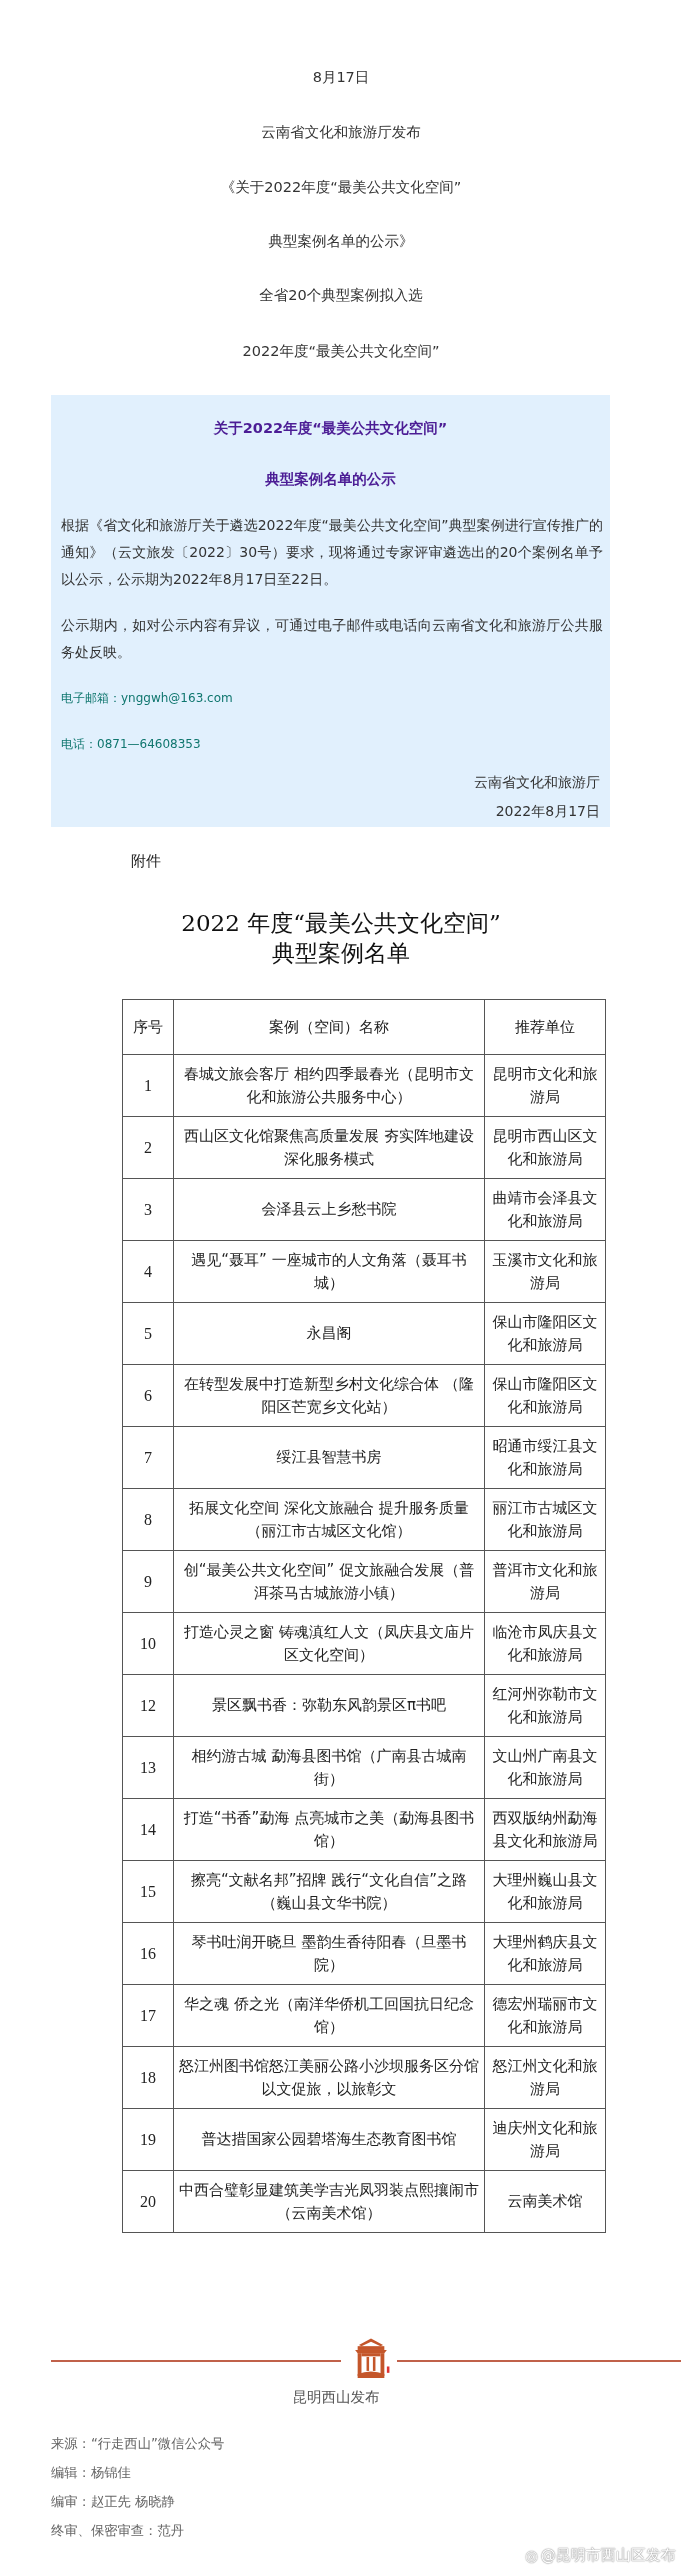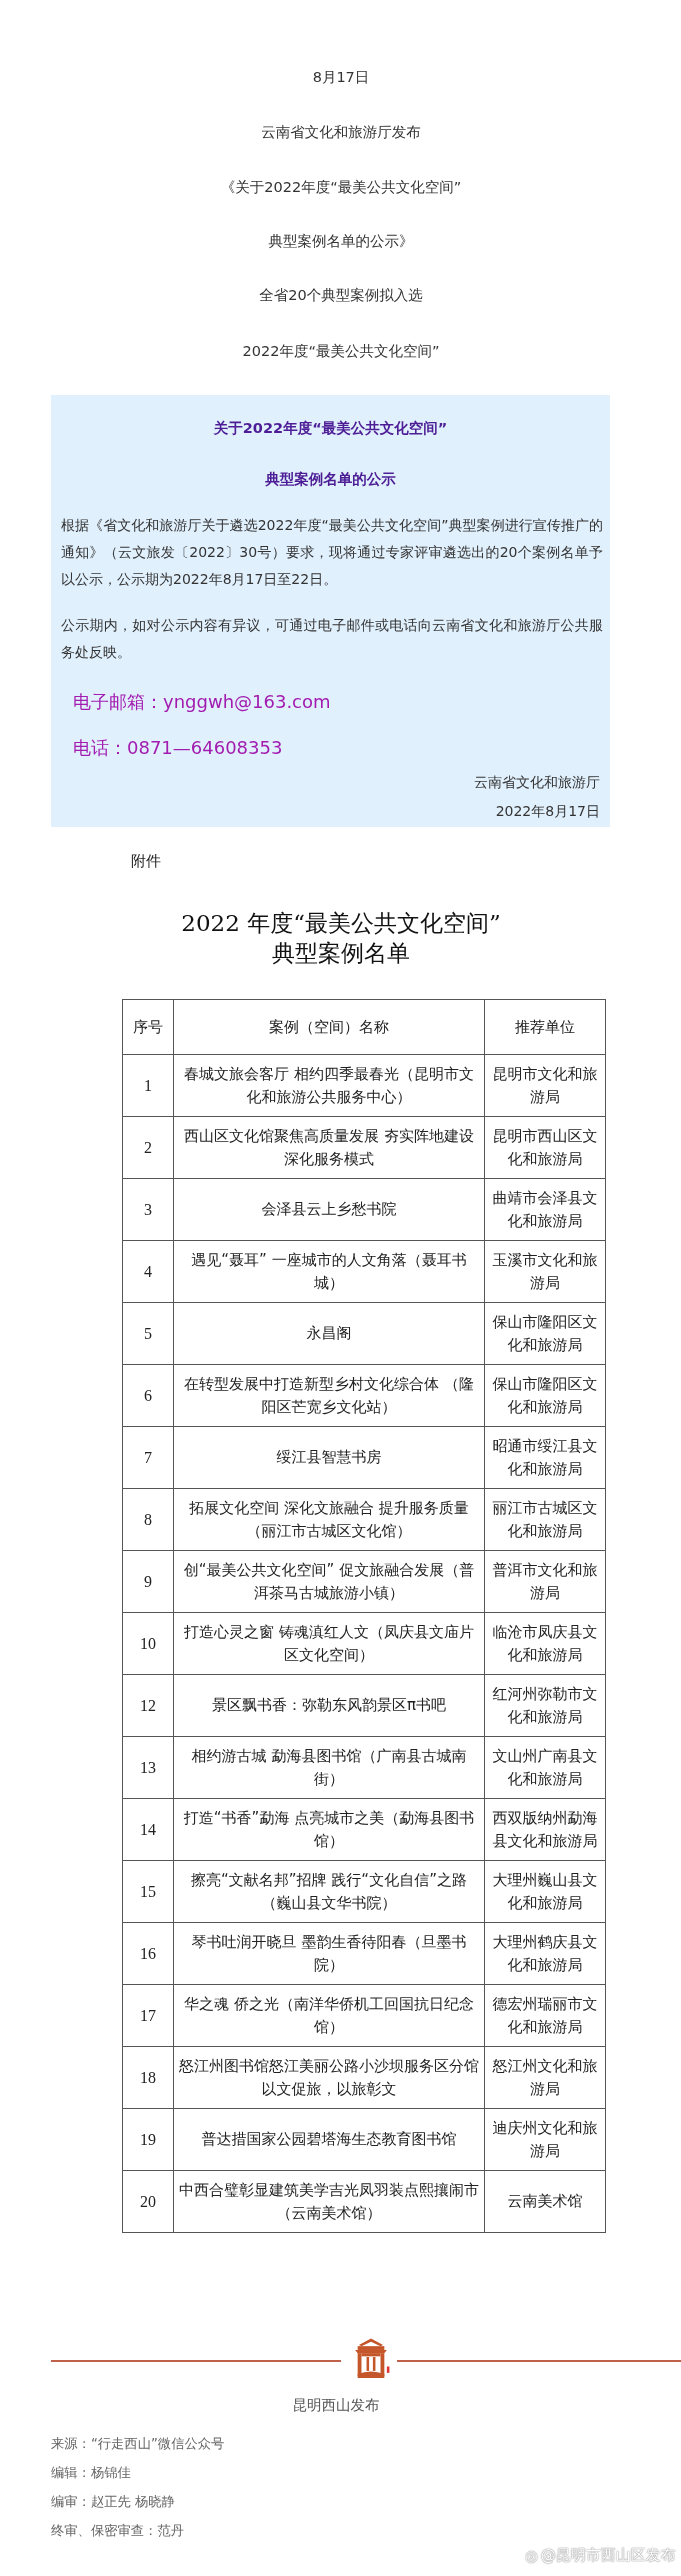--- a/index.html
+++ b/index.html
@@ -10,36 +10,36 @@
   .intro-line { position: absolute; left: 0; width: 682px; font-size: 14.5px; color: #333; line-height: 20px; text-align: center; }
 
   .badge { position: absolute; left: 278px; top: 494px; width: 182px; height: 33px; background: #b03a2e; color: #fff; font-weight: bold; font-size: 18.3px; line-height: 33px; text-align: center; letter-spacing: 0.6px; }
 
   .details { position: absolute; left: 0; width: 682px; text-align: center; font-size: 14.5px; color: #333; }
   .arrows { position: absolute; left: 0; width: 682px; text-align: center; font-size: 16.4px; color: #333; letter-spacing: -1.9px; }
 
   .notice-box { position: absolute; left: 51px; top: 395px; width: 559px; height: 432px; background: #e1f0fd; }
   .notice-title { position: absolute; left: 0; width: 559px; text-align: center; font-weight: bold; font-size: 14.5px; color: #4c1d95; }
   .notice-p { position: absolute; left: 10px; width: 542px; font-size: 14px; color: #333; line-height: 27px; text-align: justify; }
-  .notice-line { position: absolute; left: 22px; font-size: 18px; color: #a21caf; }
+  .notice-line { position: absolute; left: 10px; font-size: 12px; color: #0f766e; }
   .notice-sign { position: absolute; right: 10px; font-size: 14px; color: #333; text-align: right; }
 
   .attach-label { position: absolute; left: 131px; top: 852px; font-size: 15px; color: #222; }
   .doc-title { position: absolute; left: 0; width: 682px; text-align: center; font-family: "DejaVu Serif", "Liberation Serif", serif; font-size: 23px; color: #111; line-height: 29px; }
 
   table.cases { position: absolute; left: 122px; top: 999px; width: 484px; border-collapse: collapse; font-size: 15px; color: #222; }
   table.cases th, table.cases td { border: 0.9px solid #555; text-align: center; vertical-align: middle; line-height: 23px; padding: 2.5px 3.8px; }
   table.cases th { font-weight: normal; height: 55px; }
   table.cases td.num { font-family: "Liberation Serif", "DejaVu Serif", serif; font-size: 16px; width: 51px; }
   table.cases td.unit { width: 121px; padding: 2.5px 1.3px; }
   table.cases tr.r { height: 99px; }
 
   .divider { position: absolute; top: 2432px; height: 1.9px; background: #c0614a; }
   .logo { position: absolute; left: 350px; top: 2407px; width: 42px; height: 47px; }
-  .brand { position: absolute; left: 0; top: 2466px; width: 672px; text-align: center; font-size: 14.5px; color: #555; margin-top: 8px; }
+  .brand { position: absolute; left: 0; top: 2466px; width: 672px; text-align: center; font-size: 14.5px; color: #555; }
 
   .credit { position: absolute; left: 51px; font-size: 13.3px; color: #666; }
   .watermark { position: absolute; right: 6.3px; top: 2543px; font-size: 15px; color: #fff; text-shadow: 0 0 1.3px #888, 0 0 1.3px #888; display: flex; align-items: center; gap: 2.5px; }
 </style>
 </head>
 <body>
 
 <div class="intro">
   <div class="intro-line" style="top:67px">8月17日</div>
   <div class="intro-line" style="top:122px">云南省文化和旅游厅发布</div>

